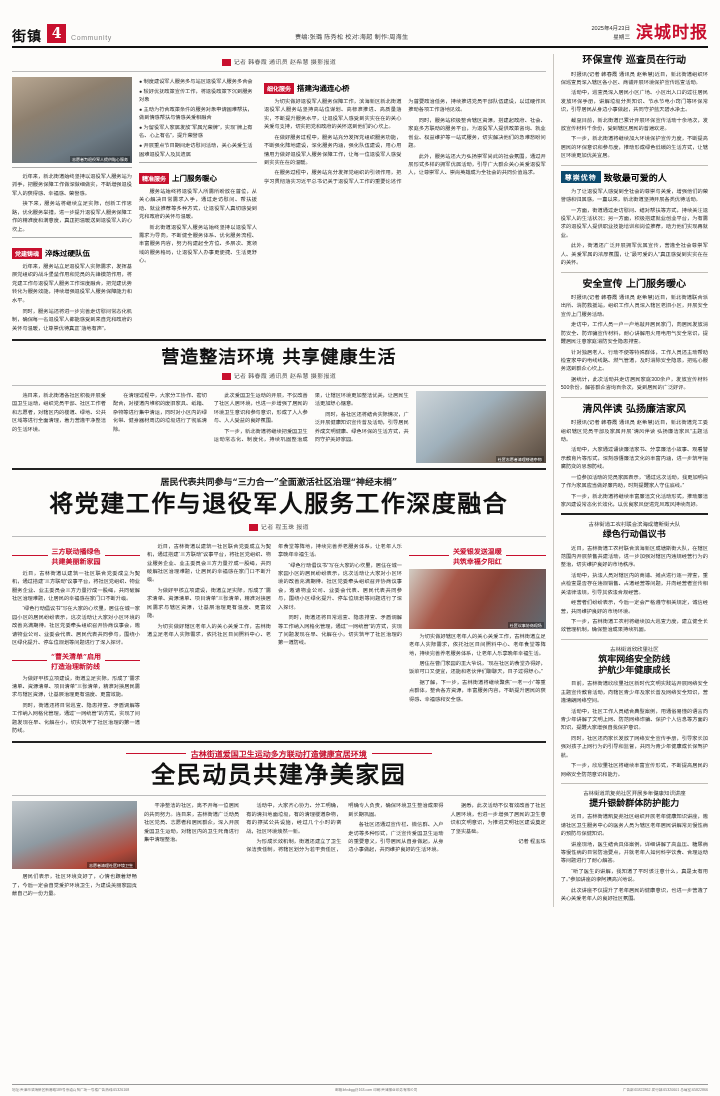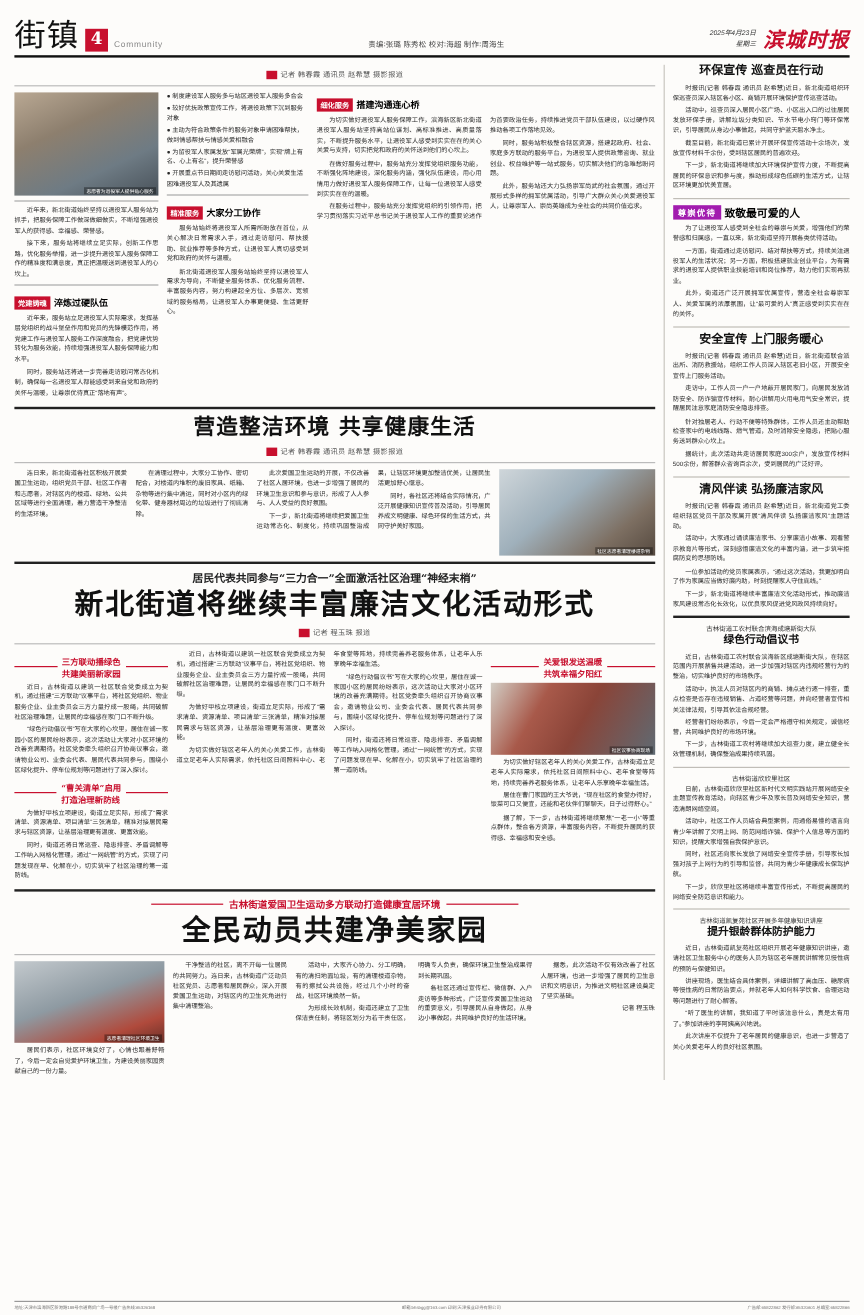--- a/index.html
+++ b/index.html
@@ -19,31 +19,31 @@
   
   .masthead {
     display: flex; align-items: flex-end; justify-content: space-between;
     border-bottom: 2.5px solid #111;
     padding-bottom: 3px;
     height: 38px;
   }
   .mh-left { display: flex; align-items: flex-end; gap: 5px; }
   .mh-title {
     font-family: "DejaVu Serif", serif;
-    font-size: 26px; font-weight: normal; color: #111;
+    font-size: 14px; font-weight: bold; color: #111;
     letter-spacing: 1px; line-height: 1;
   }
   .mh-num {
     width: 19px; height: 19px; background: #c8102e; color: #fff;
     font-size: 14px; font-weight: bold; text-align: center; line-height: 19px;
     font-family: "DejaVu Serif", serif;
   }
   .mh-en { font-size: 7px; color: #888; letter-spacing: .6px; padding-bottom: 2px; }
   .mh-mid { font-size: 6.2px; color: #444; padding-bottom: 2px; letter-spacing: .2px;}
-  .mh-right { text-align: right; display: flex; align-items: flex-end; gap: 6px; font-style: italic; }
+  .mh-right { text-align: right; display: flex; align-items: flex-start; gap: 6px; }
   .mh-date { font-size: 5.6px; color: #333; line-height: 1.5; text-align: right; padding-bottom: 2px;}
   .mh-logo {
     font-family: "DejaVu Serif", serif;
     font-size: 17px; font-weight: bold; color: #c8102e;
     letter-spacing: 1px; line-height: 1;
   }
   
   .body-grid { display: flex; gap: 7px; margin-top: 6px; }
   .col-main { width: 540px; }
   .col-right { width: 149px; }
@@ -92,34 +92,34 @@
     text-align: center; font-family: "DejaVu Serif", serif; font-weight: bold;
     font-size: 10px; color: #111; line-height: 1.25; margin-bottom: 3px;
   }
   .rtitle.sm { font-size: 9px; }
   .rshoulder { text-align:center; font-size:5.4px; color:#333; margin-bottom:1px; }
   .rtxt { font-size: 5.2px; line-height: 1.62; color:#2a2a2a; text-align: justify; }
   .rtxt p { text-indent: 2em; margin-bottom: 2px; }
   .rrule { border-top:1px solid #c0bdb7; margin:5px 0; }
   .rrule-d { border-top:2px solid #222; margin:5px 0; }
   .rband {
-    background:#a21caf; color:#fff; text-align:center; font-size:8px; font-weight:bold;
+    background:#0c4a6e; color:#fff; text-align:center; font-size:8px; font-weight:bold;
     font-family:"DejaVu Serif", serif; padding:2px 0; letter-spacing:1px;
   }
 
   
   .h2 {
     text-align:center; font-family:"DejaVu Serif", serif; font-weight:bold;
     font-size:18px; color:#111; letter-spacing:1px; line-height:1.2;
   }
   .h2b {
     text-align:center; font-family:"DejaVu Serif", serif; font-weight:bold;
     font-size:24px; color:#111; letter-spacing:1.5px; line-height:1.2;
   }
-  .shoulder2 { text-align:center; font-size:8px; color:#c8102e; font-weight:bold; font-family:"DejaVu Serif", serif; margin-bottom:2px;}
+  .shoulder2 { text-align:center; font-size:8px; color:#c8102e; font-weight:bold; font-family:"DejaVu Serif", serif; margin-bottom:2px;text-decoration:underline;}
   .shoulder-line { display:flex; align-items:center; justify-content:center; gap:5px; margin-bottom:2px; }
   .shoulder-line .sbar { width:60px; height:1px; background:#c8102e; }
   .footer {
     position:absolute; bottom:4px; left:12px; right:12px;
     border-top:1px solid #999; padding-top:2px;
     font-size:3.6px; color:#777; display:flex; justify-content:space-between;
   }
   .bullets { font-size:5.2px; line-height:1.6; color:#2a2a2a; }
   .bullets li { list-style:none; margin-bottom:1.5px; text-indent:0; }
   .divline { border-top:1px solid #aaa; margin:4px 0; }
@@ -183,21 +183,21 @@
           <div style="width:118px;">
             <ul class="bullets">
               <li>● 制度建设军人服务多与站区退役军人服务多合会</li>
               <li>● 较好优抚政策宣传工作，将退役政策下沉到服务对象</li>
               <li>● 主动为符合政策条件的服务对象申请困难帮扶，做到情感帮扶与情感关爱相融合</li>
               <li>● 为留役军人家属发放“军属光荣牌”，实现“牌上有名、心上有名”，提升荣誉感</li>
               <li>● 开展重点节日期间走访慰问活动，关心关爱生活困难退役军人及其遗属</li>
             </ul>
             <div class="divline"></div>
             <div style="margin-bottom:2px;">
-              <span class="inline-tag">精准服务</span><span style="font-size:7.5px;font-weight:bold;font-family:'DejaVu Serif',serif;">大家分工协作</span>
+              <span class="inline-tag">精准服务</span><span style="font-size:7.5px;font-weight:bold;font-family:'DejaVu Serif',serif;">上门服务暖心</span>
             </div>
             <div class="rtxt">
                 <p>服务站始终将退役军人所需所盼放在首位，从关心解决日常需求入手，通过走访慰问、帮扶援助、就业推荐等多种方式，让退役军人真切感受到党和政府的关怀与温暖。</p>
               </div>
             <div class="rtxt">
                 <p>新北街道退役军人服务站始终坚持以退役军人需求为导向，不断健全服务体系、优化服务流程、丰富服务内容，努力构建起全方位、多层次、宽领域的服务格局，让退役军人办事更便捷、生活更舒心。</p>
               </div>
           </div>
 
           <div style="flex:1;">
@@ -236,21 +236,21 @@
               <span class="cap">社区志愿者清理楼道杂物</span>
             </div>
           </div>
         </div>
       </div>
 
       <div class="rule-dark"></div>
 
       <div>
         <div class="shoulder">居民代表共同参与“三力合一”全面激活社区治理“神经末梢”</div>
-        <div class="h2b">新北街道将继续丰富廉洁文化活动形式</div>
+        <div class="h2b">将党建工作与退役军人服务工作深度融合</div>
         <div class="byline">
           <span class="tag"></span><span>记者 程玉珠 报道</span>
         </div>
         <div class="rule-thin"></div>
 
         <div style="display:flex; gap:7px;">
 
           <div style="width:128px;">
             <div class="kicker-line">
               <span class="bar"></span>
@@ -390,20 +390,22 @@
           <p>近日，古林街道工农村联合滨海新区成塘斯街大队，在辖区范围内开展禁售共建活动，进一步加强对辖区内违规经营行为的整治，切实维护良好的市场秩序。</p>
           <p>活动中，执法人员对辖区内的商铺、摊点进行逐一排查，重点检查是否存在违规销售、占道经营等问题，并向经营者宣传相关法律法规，引导其依法合规经营。</p>
           <p>经营者们纷纷表示，今后一定会严格遵守相关规定，诚信经营，共同维护良好的市场环境。</p>
           <p>下一步，古林街道工农村将继续加大巡查力度，建立健全长效管理机制，确保整治成果持续巩固。</p>
         </div>
       </div>
       <div class="rrule"></div>
 
       <div class="rbox">
         <div class="rshoulder">古林街道欣欣里社区</div>
+        <div class="rtitle sm" style="white-space:pre-line;">筑牢网络安全防线
+护航少年健康成长</div>
         <div class="rtxt">
           <p>日前，古林街道欣欣里社区新时代文明实践站开展网络安全主题宣传教育活动，向辖区青少年及家长普及网络安全知识，营造清朗网络空间。</p>
           <p>活动中，社区工作人员结合典型案例，用通俗易懂的语言向青少年讲解了文明上网、防范网络诈骗、保护个人信息等方面的知识，提醒大家增强自我保护意识。</p>
           <p>同时，社区还向家长发放了网络安全宣传手册，引导家长加强对孩子上网行为的引导和监督，共同为青少年健康成长保驾护航。</p>
           <p>下一步，欣欣里社区将继续丰富宣传形式，不断提高居民的网络安全防范意识和能力。</p>
         </div>
       </div>
       <div class="rrule"></div>
 
       <div class="rbox">

